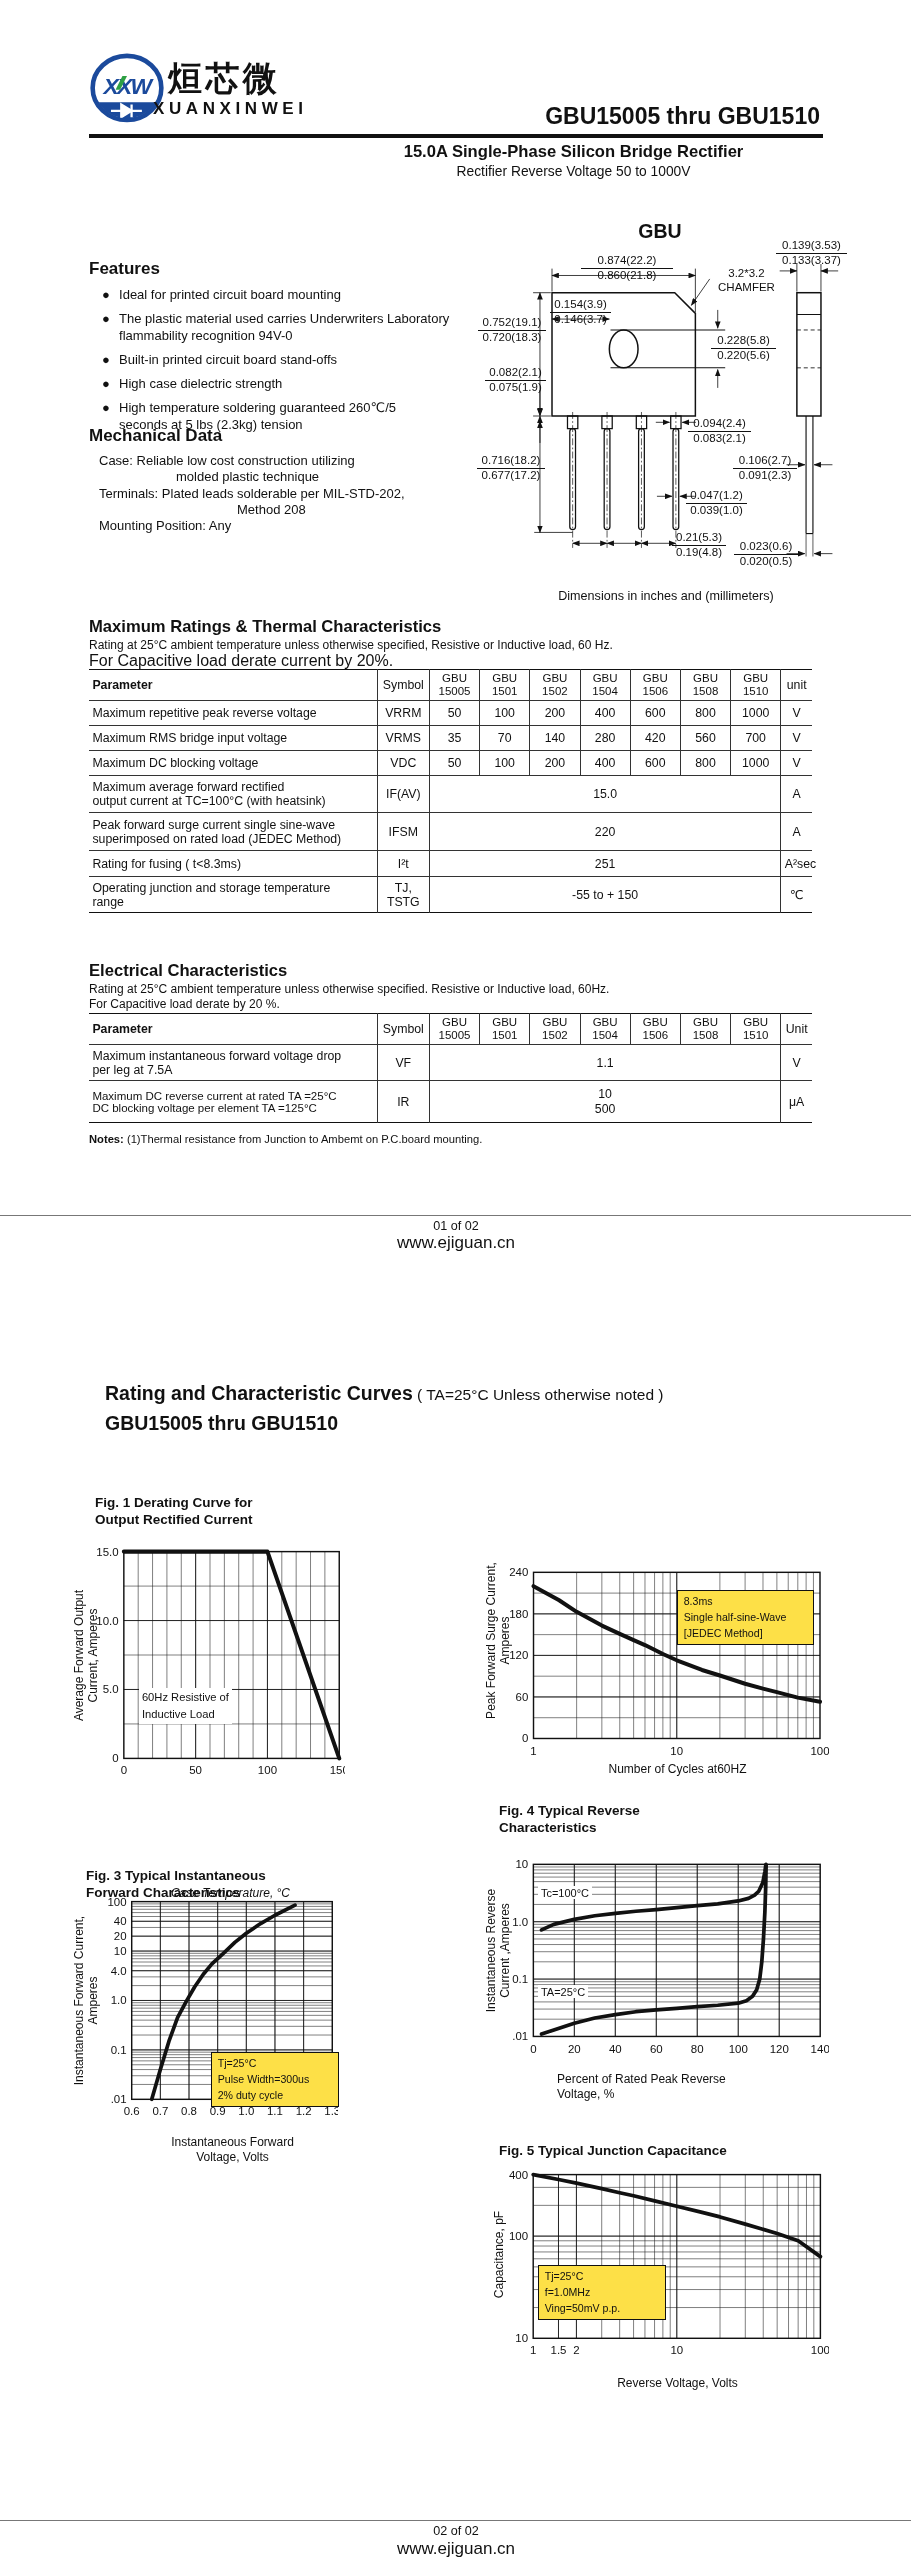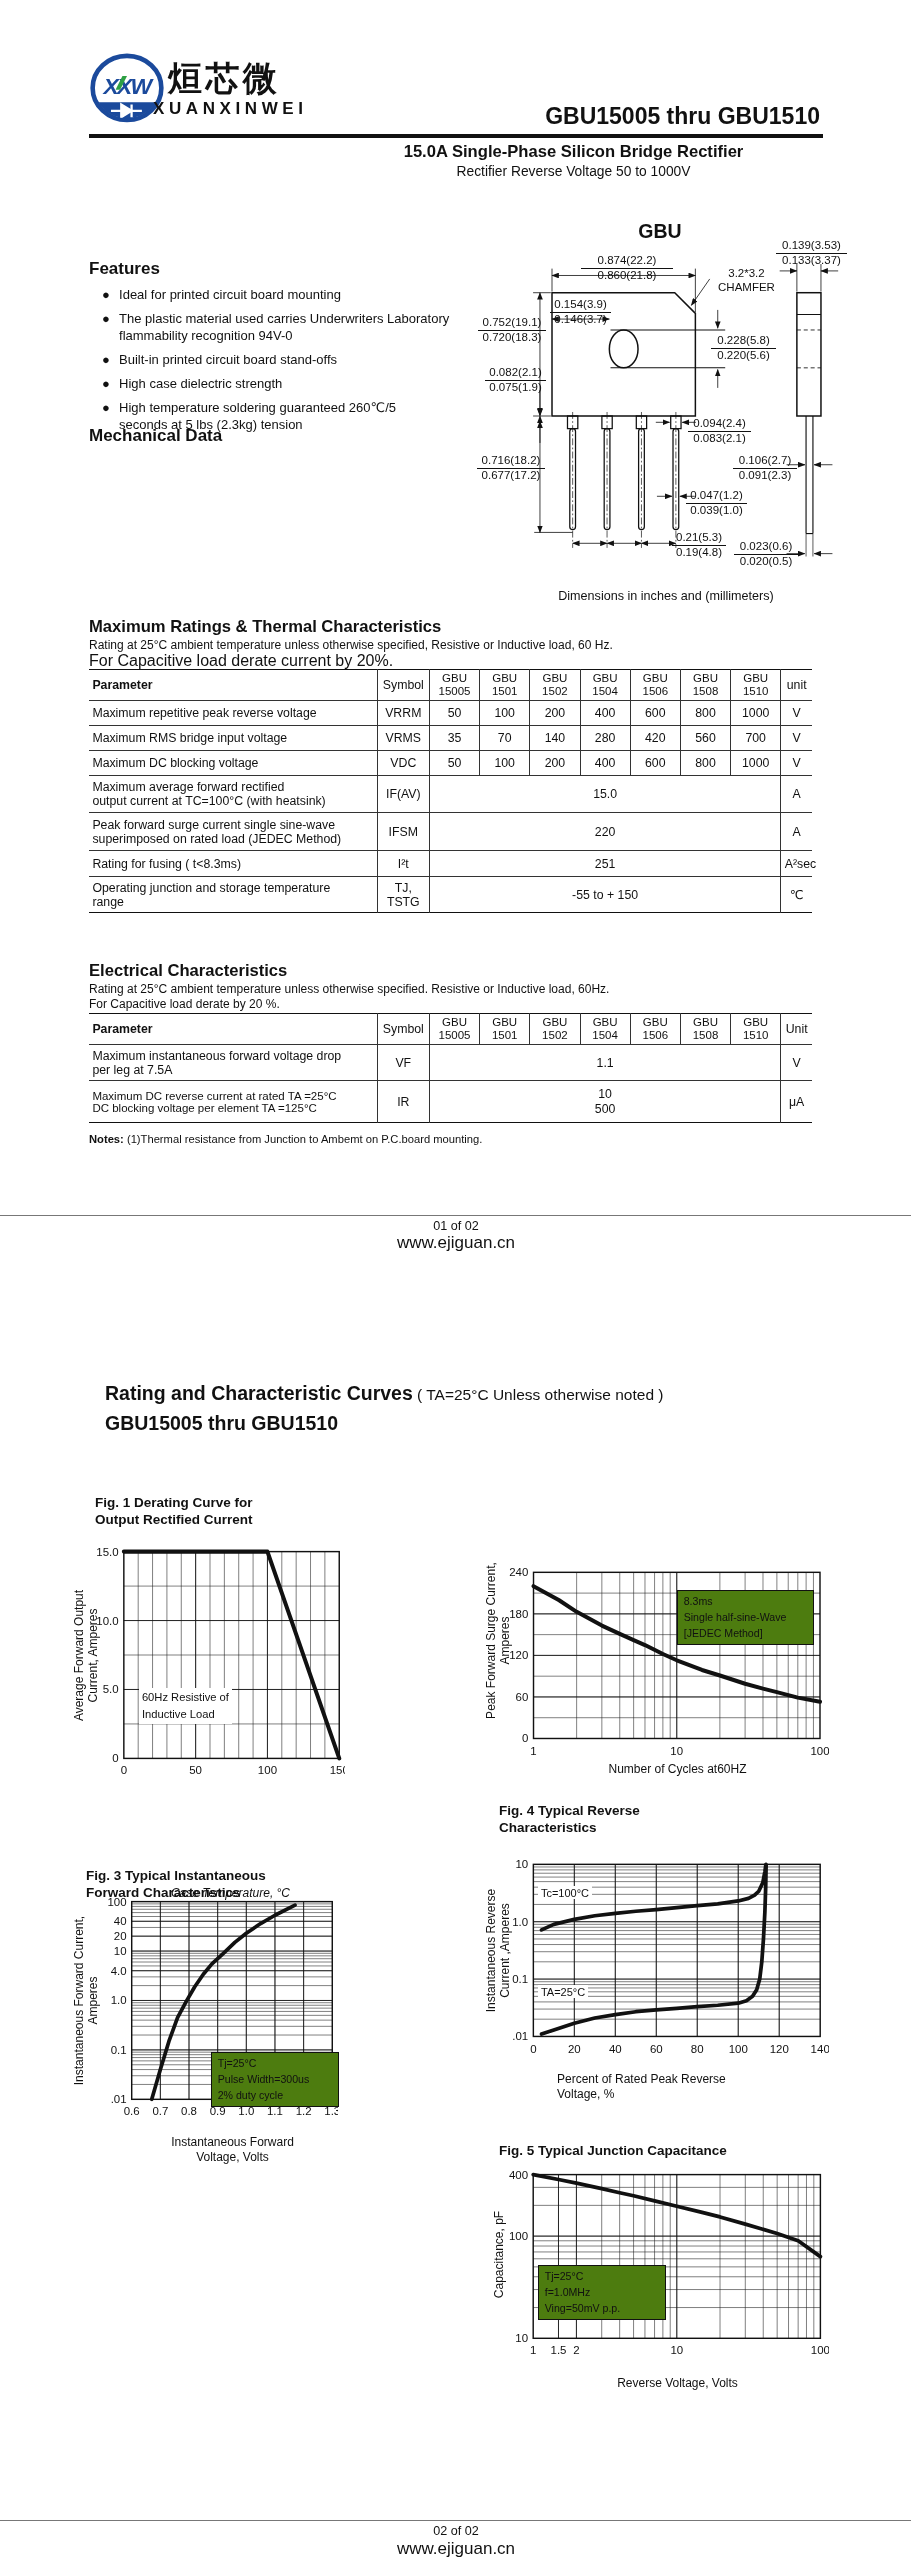--- a/index.html
+++ b/index.html
@@ -20,21 +20,21 @@
   table.spec .c{text-align:center;}
   table.spec .ph{text-align:left;font-weight:bold;}
   table.spec .parts{font-size:11.5px;line-height:1.1;text-align:center;}
   .dim{position:absolute;text-align:center;font-size:11.5px;line-height:1.18;}
   .dim .t{display:block;border-bottom:1px solid #111;padding:0 1.7px;}
   .dim .bt{display:block;padding:0 1.7px;}
   .dim.nobar .t{border-bottom:none;}
   .fig-title{font-size:13.5px;font-weight:bold;line-height:1.25;}
   .axis-label{font-size:12px;line-height:1.25;text-align:center;}
   .vlab{position:absolute;transform:rotate(-90deg);text-align:center;font-size:12px;line-height:1.2;}
-  .ann{position:absolute;background:#4d7c0f;border:0.9px solid #111;padding:2.9px 5.7px;font-size:10.6px;line-height:1.5;}
+  .ann{position:absolute;background:#fde047;border:0.9px solid #111;padding:2.9px 5.7px;font-size:10.6px;line-height:1.5;}
   .floating{position:absolute;background:#fff;padding:0.6px 2.9px;font-size:11px;}
   .footer-line{position:absolute;left:0;width:912px;border-top:1.1px solid #777;}
   .footer-page{position:absolute;left:0;width:912px;text-align:center;font-size:12.6px;}
   .footer-site{position:absolute;left:0;width:912px;text-align:center;font-size:17px;}
 </style>
 </head>
 <body>
 
 <div class="page">
 
@@ -86,20 +86,27 @@
         <span class="pre">High case dielectric strength</span>
       </div>
     <div class="feat-item">
         <span class="bullet">●</span>
         <span class="pre">High temperature soldering guaranteed 260℃/5
 seconds at 5 lbs (2.3kg) tension</span>
       </div>
   </div>
 
   <div class="abs sect-h" style="left:89px;top:426px;">Mechanical Data</div>
+  <div class="abs" style="left:99px;top:453px;width:402px;">
+    <div class="mech-line">Case: Reliable low cost construction utilizing</div>
+    <div class="mech-line" style="margin-left:77px;">molded plastic technique</div>
+    <div class="mech-line">Terminals: Plated leads solderable per MIL-STD-202,</div>
+    <div class="mech-line" style="margin-left:138px;">Method 208</div>
+    <div class="mech-line">Mounting Position: Any</div>
+  </div>
 
   <div class="abs b ctr" style="left:597px;top:220px;width:126px;font-size:19.5px;">GBU</div>
 
   <svg class="abs" style="left:470px;top:218px;" width="441" height="396" viewBox="0 0 769 690">
     <defs>
       <marker id="ah" markerWidth="13" markerHeight="10" refX="12" refY="5" orient="auto-start-reverse" markerUnits="userSpaceOnUse">
         <path d="M0,0 L13,5 L0,10 Z" fill="#111"></path>
       </marker>
     </defs>
 

